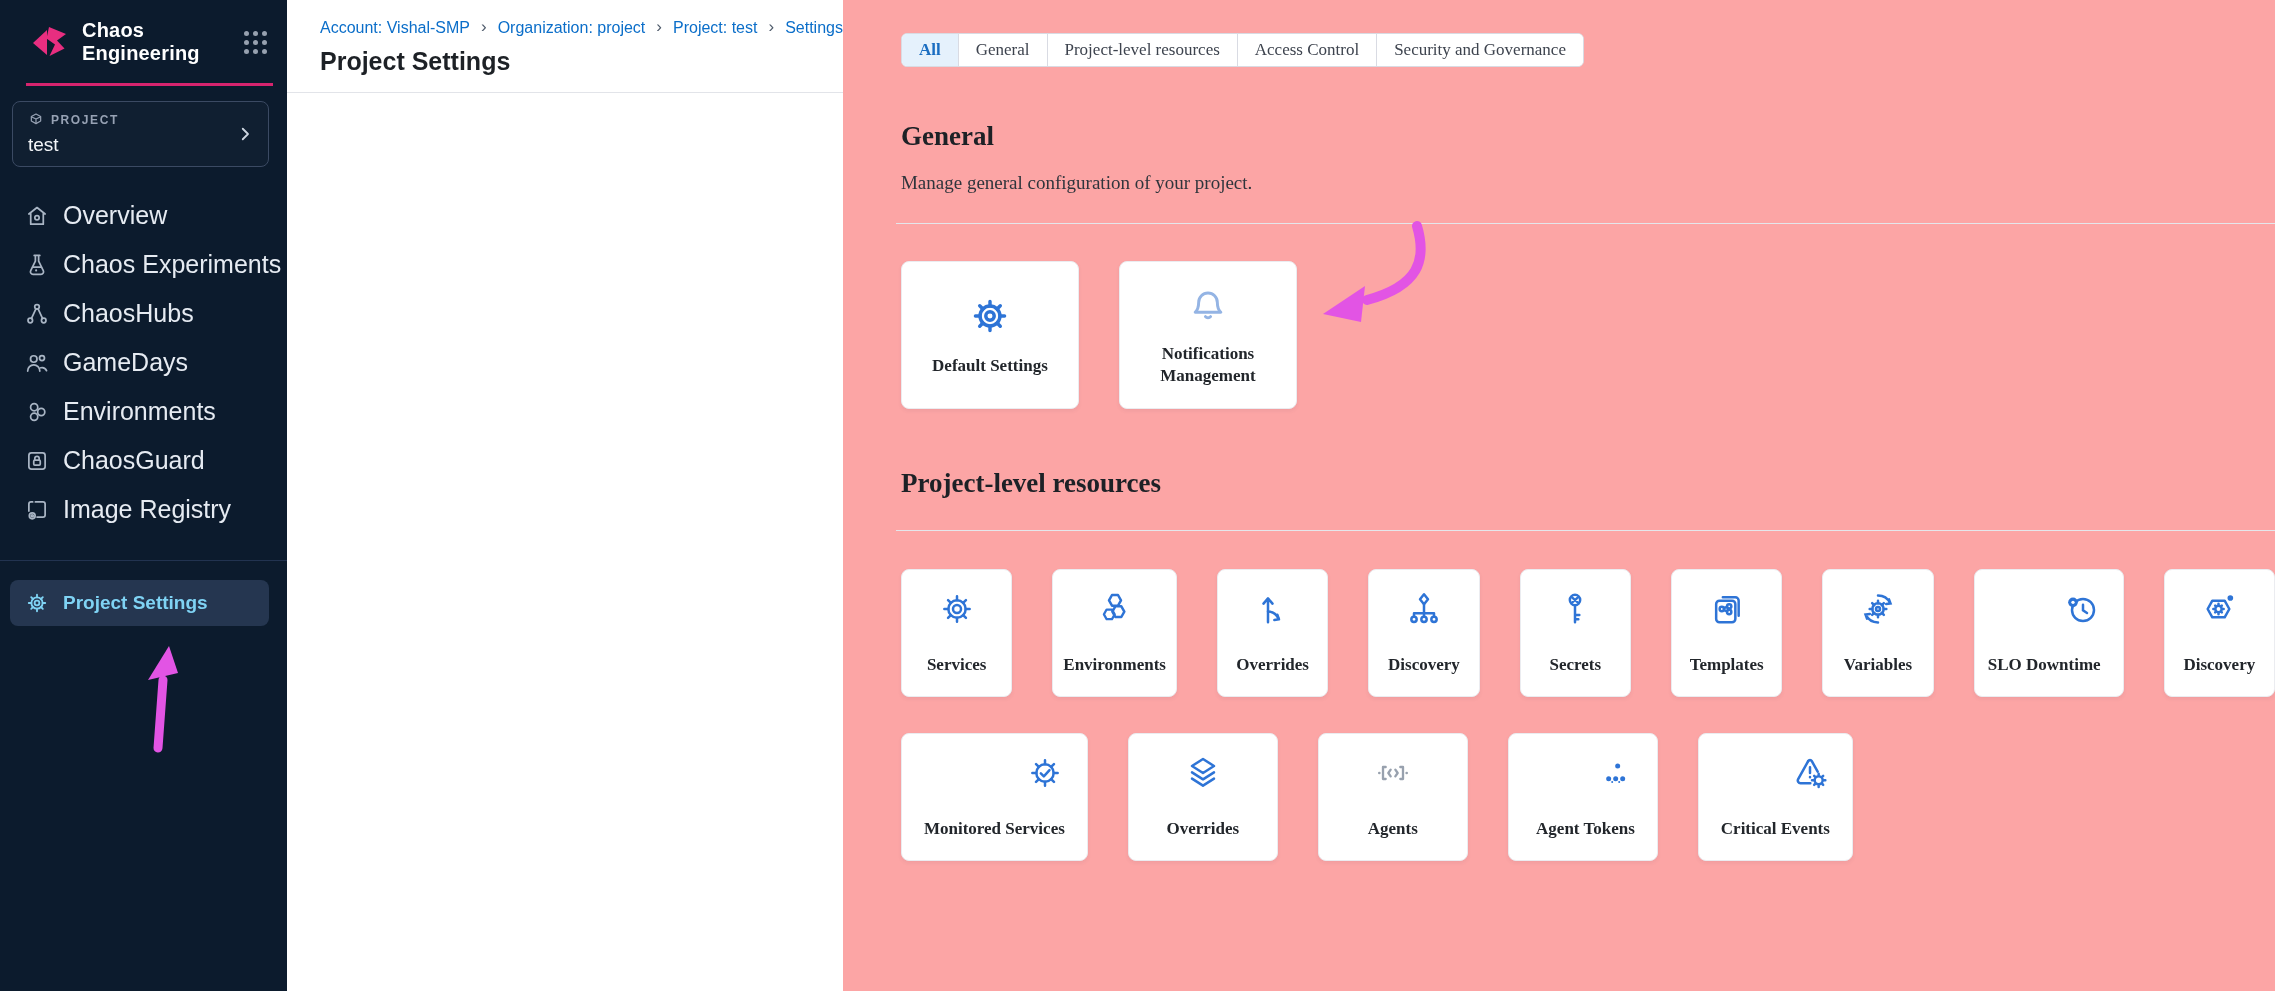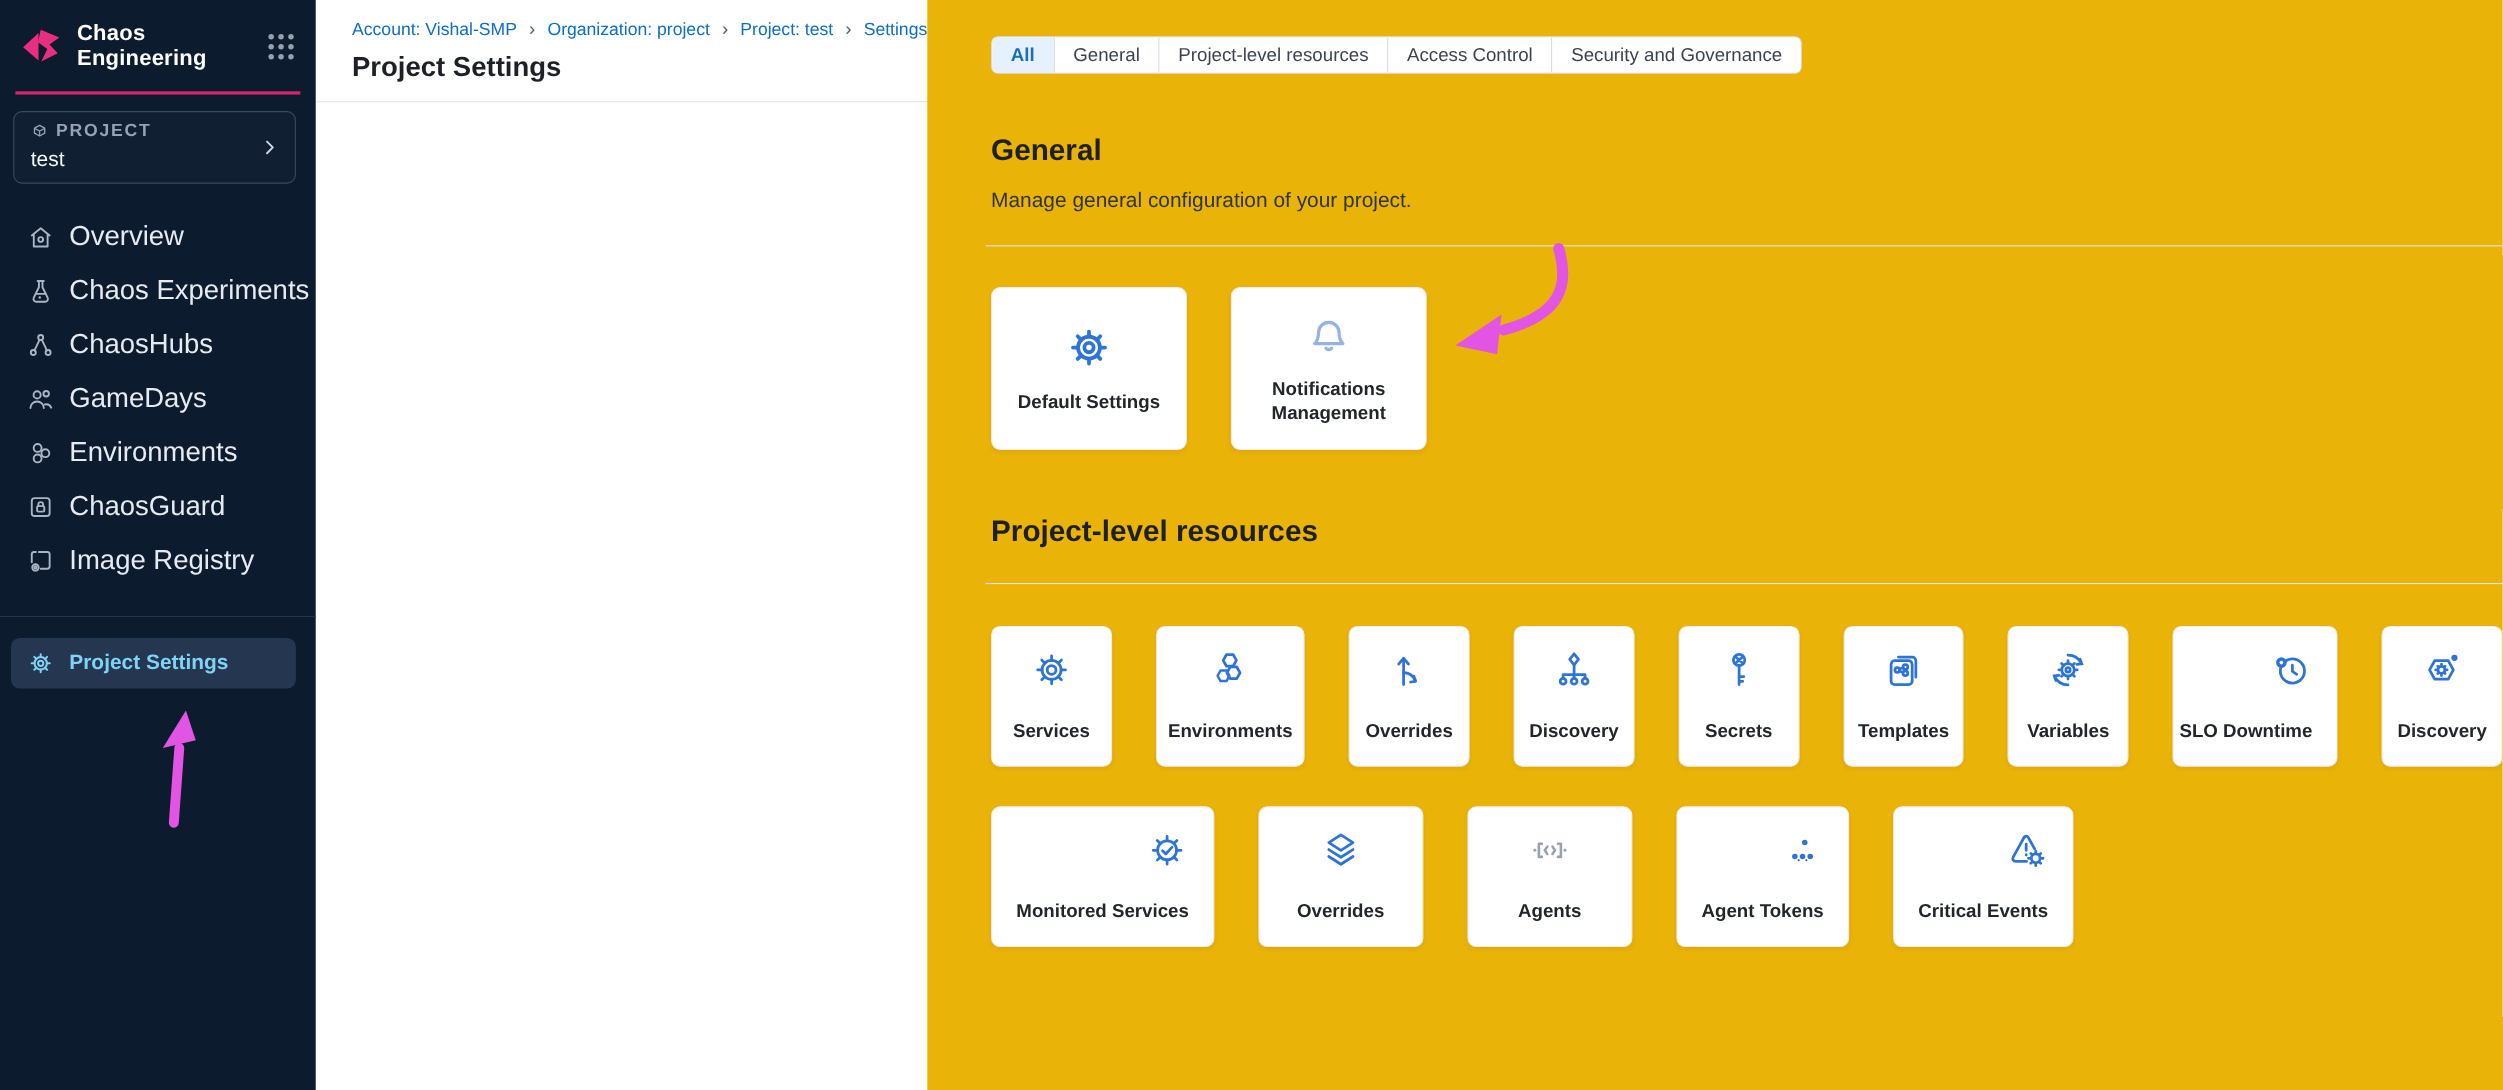--- a/index.html
+++ b/index.html
@@ -2,31 +2,31 @@
 <html><head>
 <meta charset="utf-8">
 <style>
   * { box-sizing: border-box; margin: 0; padding: 0; }
   html,body { width:2275px; height:991px; overflow:hidden; }
   body { font-family:"Liberation Sans","DejaVu Sans",sans-serif; background:#ffffff; }
   .app { display:flex; width:2275px; height:991px; }
 
   
   .sidebar { width:287px; flex-shrink:0; background:#0c1b2d; position:relative; color:#e4e9f0; }
-  .sidebar-header { height:84px; display:flex; align-items:center; padding:0 20px 0 18px; position:relative; }
+  .sidebar-header { height:84px; display:flex; align-items:center; padding:0 20px 0 18px; position:relative;margin-left:12px; }
   .sidebar-underline { position:absolute; left:14px; right:14px; bottom:-2px; height:3px; background:#d6246e; }
   .app-title { font-size:20px; font-weight:bold; color:#ffffff; margin-left:12px; letter-spacing:.2px; }
   .grid-icon { margin-left:auto; display:grid; grid-template-columns:repeat(3,5px); grid-gap:4px; cursor:pointer; }
   .grid-icon i { width:5px; height:5px; border-radius:50%; background:#97a1af; }
 
   .project-card { margin:17px 18px 0 12px; height:66px; border:1px solid #3b4a63; border-radius:8px;
     display:flex; align-items:center; padding:0 14px 0 15px; cursor:pointer; background:rgba(255,255,255,0.02); }
   .project-meta { display:flex; flex-direction:column; gap:6px; }
   .project-label-row { display:flex; align-items:center; gap:7px; color:#97a2b4; }
-  .project-label { font-size:16px; font-weight:bold; letter-spacing:1.6px; }
+  .project-label { font-size:12px; font-weight:bold; letter-spacing:1.6px; }
   .project-name { font-size:19px; color:#f4f7fa; }
   .project-chevron { margin-left:auto; color:#cdd5e0; }
 
   .nav { margin-top:24px; }
   .nav-item { height:49px; display:flex; align-items:center; gap:13px; padding-left:24px;
     font-size:25px; color:#e6ebf2; cursor:pointer; }
   .nav-item .nav-ic { color:#a9b5c4; display:flex; }
   .nav-divider { height:1px; background:#223350; margin-top:26px; }
   .nav-item.selected { margin:19px 18px 0 10px; height:46px; padding-left:14px; border-radius:8px;
     background:#253650; color:#7fd3f4; font-weight:bold; font-size:19px; }
@@ -35,21 +35,21 @@
   .sidebar-arrow { position:absolute; left:132px; top:636px; }
 
   
   .main { flex:1; display:flex; flex-direction:row; min-width:0; }
   .main-header { background:#ffffff; height:93px; border-bottom:1px solid #e2e4e9; padding:18px 0 0 33px; }
   .breadcrumb { display:flex; align-items:center; gap:11px; font-size:16px; }
   .crumb { color:#0b6ec9; cursor:pointer; }
   .crumb-sep { color:#4f5b6b; font-size:17px; line-height:1; padding-bottom:2px; }
   .page-title { margin-top:10px; font-size:25px; font-weight:bold; color:#1d2126; }
 
-  .main-body { flex:1; background:#eab308; position:relative; overflow:hidden; }
+  .main-body { flex:1; background:#fca5a5; position:relative; overflow:hidden;font-family:Liberation Serif, serif; }
 
   .tabs { display:inline-flex; margin:33px 0 0 58px; background:#ffffff; border:1px solid #d9dbe3;
     border-radius:6px; overflow:hidden; }
   .tab { height:32px; display:flex; align-items:center; padding:0 17px; font-size:17px; color:#3d434e;
     border-left:1px solid #d9dbe3; cursor:pointer; background:#ffffff; }
   .tab:first-child { border-left:none; }
   .tab.selected { background:#e5f1fc; color:#1a6dc1; font-weight:bold; }
 
   .section-heading { font-size:27px; font-weight:bold; color:#1d2126; margin-left:58px; }
   .heading-general { margin-top:54px; }

